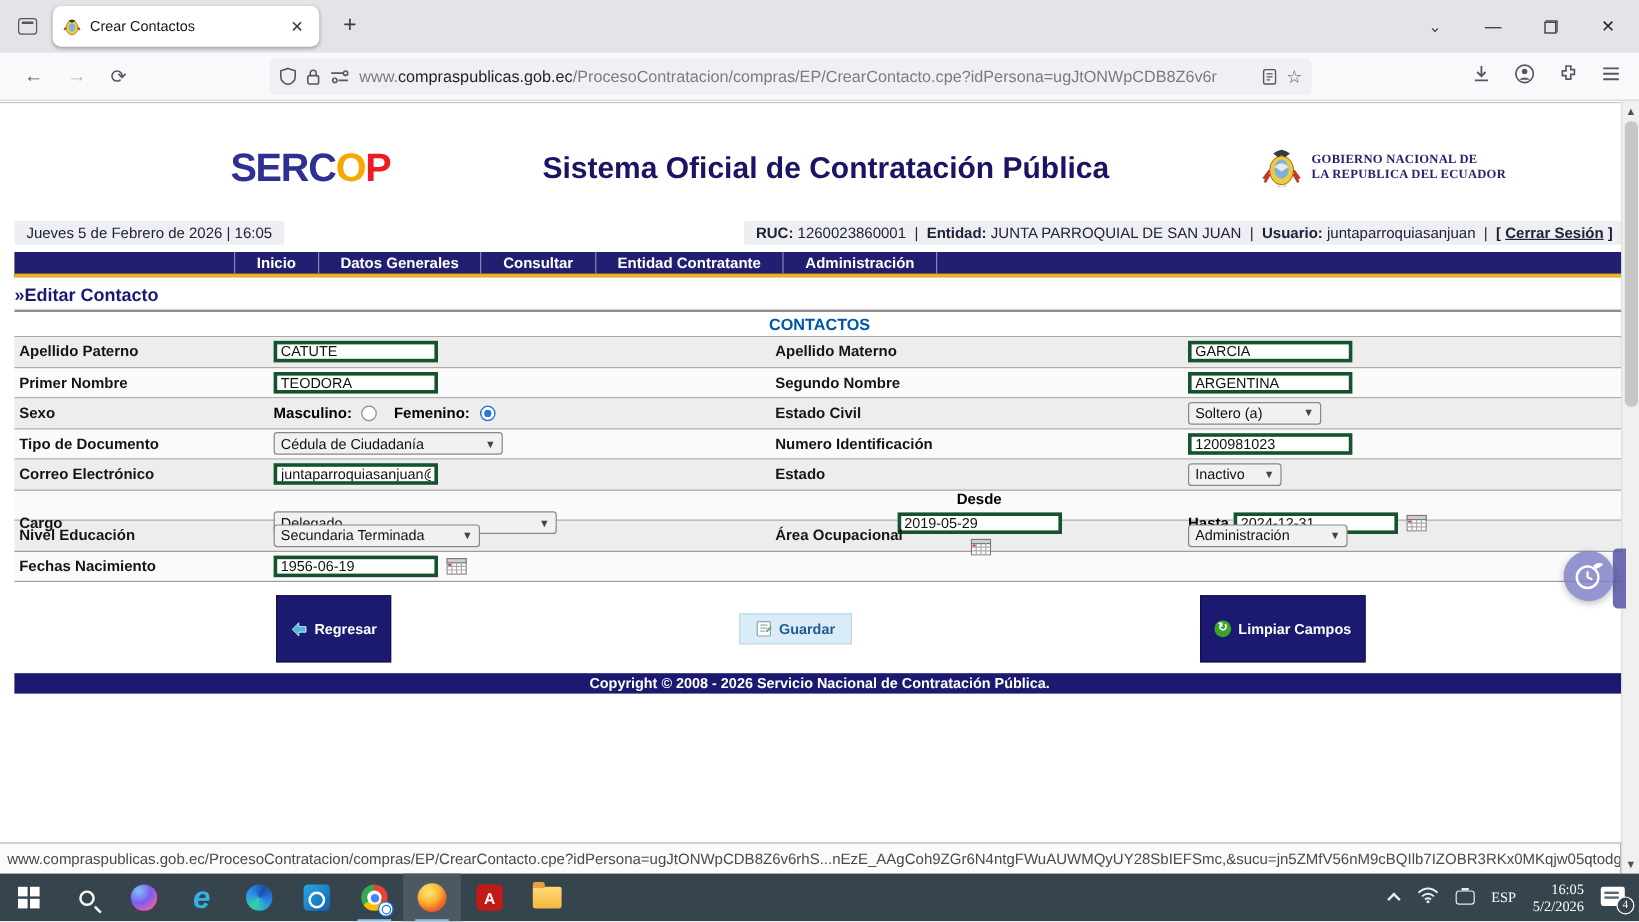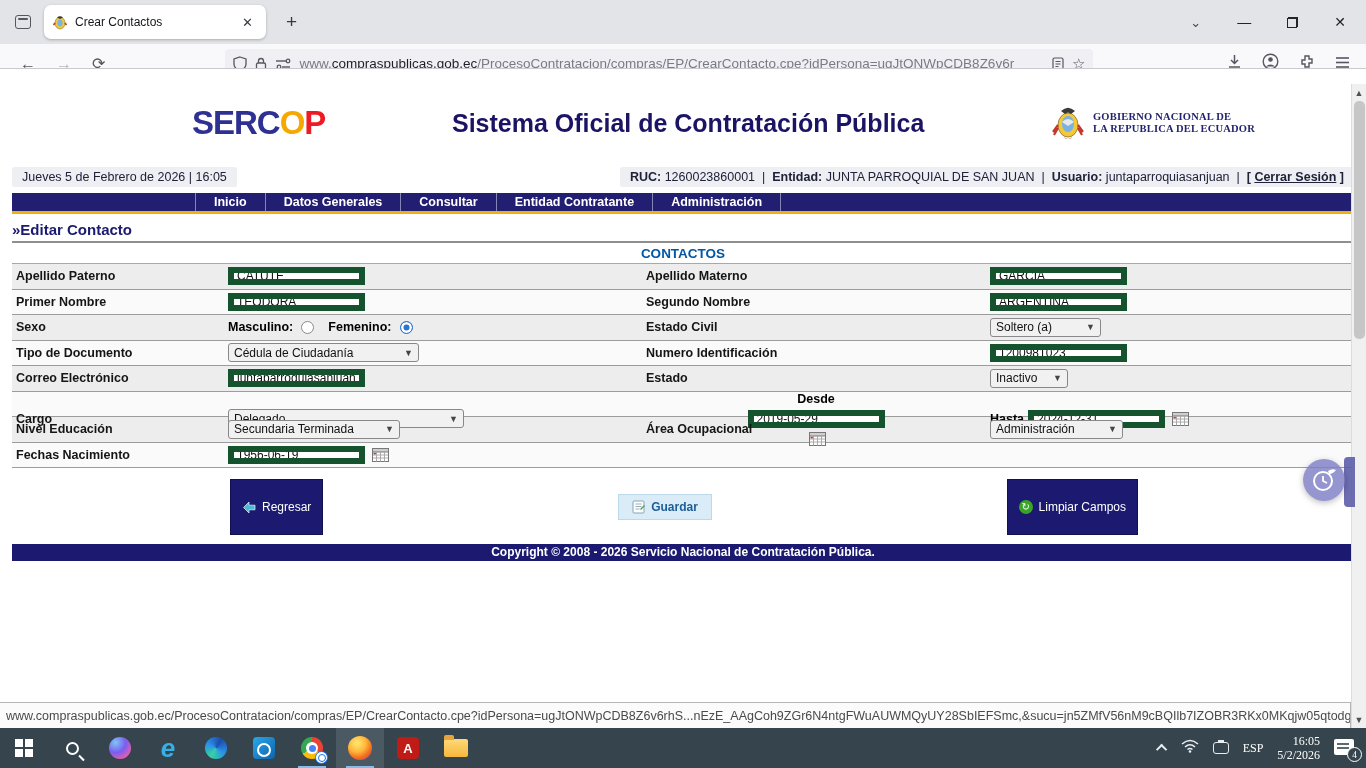--- a/index.html
+++ b/index.html
@@ -27,21 +27,21 @@
   .navbtn { font-size:16px; color:#55565f; padding:4px 10px; }
   .navbtn.disabled { color:#b6b6bf; }
   .navbtn.back { margin-left:10px; }
   .urlbar { margin-left:110px; width:868px; height:30px; background:#f0f0f4; border-radius:4px; display:flex; align-items:center; padding:0 8px; gap:8px; }
   .urlicon { display:flex; align-items:center; color:#55565f; }
   .url-text { flex:1; font-size:13.5px; color:#7a7a85; white-space:nowrap; overflow:hidden; }
   .url-text b { color:#1f1f27; font-weight:normal; }
   .toolbar-right { margin-left:auto; display:flex; align-items:center; gap:20px; padding-right:16px; color:#55565f; }
 
   
-  .content { position:absolute; top:68px; left:0; width:100%; height:618px; background:#fff; border-top:1px solid #c9c9d0; }
+  .content { position:absolute; top:85px; left:0; width:100%; height:618px; background:#fff; border-top:1px solid #c9c9d0; }
 
   .site-header { display:flex; align-items:center; padding-top:22px; height:86px; }
   .sercop-logo { margin-left:192px; font-size:33px; font-weight:bold; letter-spacing:-1px; }
   .sercop-b { color:#2e3192; } .sercop-y { color:#f7a800; } .sercop-r { color:#ed1c24; }
   .main-title { flex:1; text-align:center; font-size:25px; font-weight:bold; color:#1b1464; }
   .gov-logo { margin-right:111px; display:flex; align-items:center; gap:8px; }
   .gov-text { font-family:"Liberation Serif", serif; font-size:10.5px; font-weight:bold; color:#24246e; line-height:12px; letter-spacing:.2px; }
 
   .infobar { margin:12px 12px 6px; display:flex; justify-content:space-between; font-size:12.5px; color:#21213a; }
   .pill { background:#edeff2; padding:3px 10px; border-radius:2px; white-space:nowrap; }
@@ -54,36 +54,36 @@
   .nav-item:last-child { border-right:1px solid #8585b5; }
 
   .page-heading { margin:7px 12px 0; font-size:15px; font-weight:bold; color:#1b1a70; border-bottom:2px solid #8f8f8f; padding-bottom:3px; }
   .contactos { margin:0 12px; text-align:center; color:#0057a8; font-weight:bold; font-size:13.5px; padding:3px 0 2px; border-bottom:1px solid #a8a8a8; }
 
   .form { margin:0 12px; font-size:12.5px; }
   .frow { display:grid; grid-template-columns:216px 414px 348px 1fr; align-items:center; height:25.5px; border-bottom:1px solid #9c9c9c; background:#ededee; }
   .frow.alt { background:#fafafa; }
   .flabel { font-weight:bold; color:#151515; padding-left:4px; white-space:nowrap; }
   .fcell { display:flex; align-items:center; gap:4px; }
-  .tinput { width:137px; height:18px; border:6px solid #14532d; font-size:12px; padding:0 3px; background:#fff; font-family:inherit; color:#111; }
+  .tinput { width:137px; height:18px; border:3px solid #14532d; font-size:12px; padding:0 3px; background:#fff; font-family:inherit; color:#111; }
   .fselect { display:inline-flex; align-items:center; justify-content:space-between; border:1px solid #888; border-radius:3px; background:#f1f1f1; height:19px; font-size:12px; padding:0 5px; color:#111; }
   .fselect .chev { font-size:9px; color:#444; margin-left:8px; }
   .w190{width:191px;} .w235{width:236px;} .w170{width:172px;} .w90{width:111px;} .w77{width:78px;} .w132{width:133px;}
   .radio { width:13px; height:13px; border:1px solid #8a8a8a; border-radius:50%; background:#fff; display:inline-block; }
   .radio.checked { border:1px solid #2676d4; background:#2676d4; box-shadow:inset 0 0 0 2.5px #fff; }
   .rlabel { font-weight:bold; margin:0 4px 0 10px; }
   .rlabel:first-child { margin-left:0; }
   .calicon { display:inline-flex; margin-left:3px; }
   .daterow-right { grid-column:3 / 5; display:flex; align-items:center; height:100%; }
   .dgroup { display:flex; align-items:center; gap:4px; }
   .dgroup.first { width:348px;flex-direction:column; }
   .dlabel { font-weight:bold; }
 
   .btn-row { margin:11px 12px 9px; display:flex; align-items:center; justify-content:space-between; padding:0 216px 0 218px; }
-  .btn-navy { background:#1b1a70; color:#fff; font-weight:normal; font-size:12px; padding:20px 11px; border:1px solid #12114f; display:inline-flex; align-items:center; gap:6px; cursor:pointer; font-family:inherit; }
+  .btn-navy { background:#1b1a70; color:#fff; font-weight:bold; font-size:12px; padding:20px 11px; border:1px solid #12114f; display:inline-flex; align-items:center; gap:6px; cursor:pointer; font-family:inherit; }
   .btn-save { background:#d9ecf7; color:#1d5d95; font-weight:bold; font-size:12px; padding:5px 13px; border:1px solid #bcd9ec; display:inline-flex; align-items:center; gap:6px; cursor:pointer; font-family:inherit; }
   .limpiar-ico { width:14px; height:14px; border-radius:50%; background:#3aa427; color:#fff; font-size:10px; line-height:14px; text-align:center; display:inline-block; }
 
   .copyright { margin:0 12px; background:#1b1a70; color:#fff; text-align:center; font-size:12px; font-weight:bold; height:17px; line-height:17px; }
 
   
   .vscroll { position:absolute; top:84px; right:0; width:15px; height:644px; background:#f0f0f1; border-left:1px solid #dcdcdc; }
   .vs-arrow { height:17px; display:flex; align-items:center; justify-content:center; font-size:9px; color:#505050; }
   .vs-thumb { position:absolute; top:17px; left:2px; width:11px; height:238px; background:#c6c6c6; border-radius:5px; }
   .vs-arrow.down { position:absolute; bottom:0; left:0; width:100%; }

